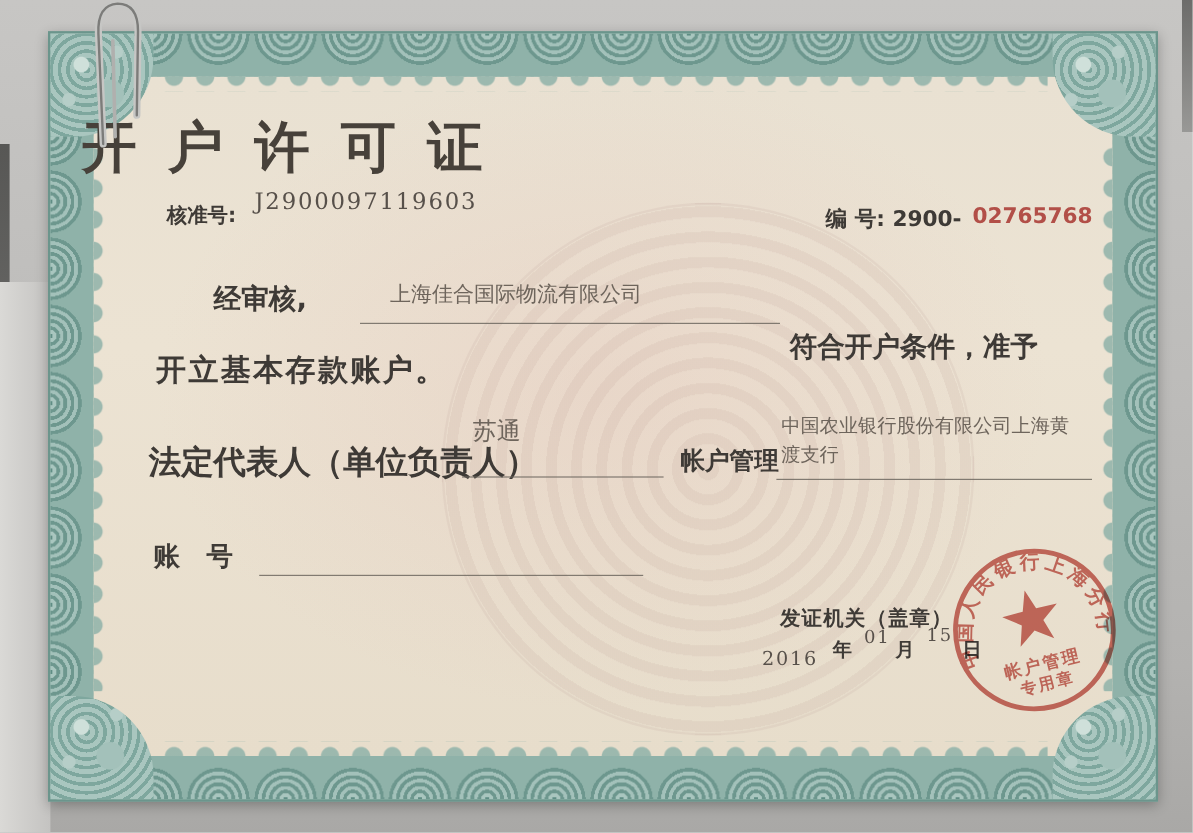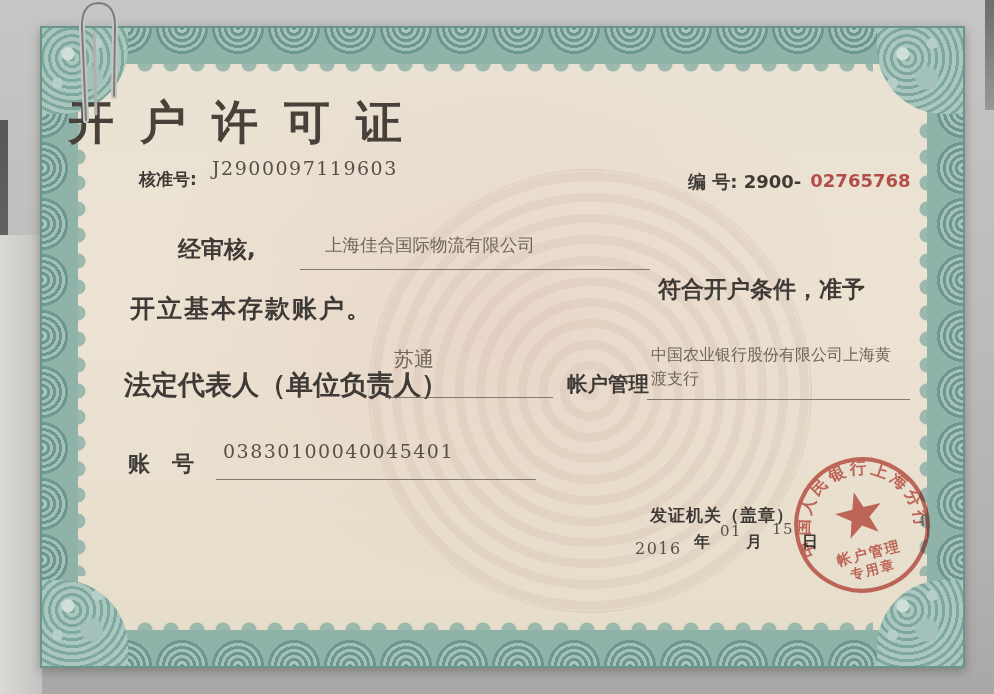--- a/index.html
+++ b/index.html
@@ -150,21 +150,20 @@
     <div class="t lab legal-label">法定代表人（单位负责人）</div>
     <div class="t val legal-value">苏通</div>
     <div class="uline" style="left:343px;top:369px;width:168px;"></div>
 
     <div class="t lab bank-label">帐户管理</div>
     <div class="t val bank-l1">中国农业银行股份有限公司上海黄</div>
     <div class="t val bank-l2">渡支行</div>
     <div class="uline" style="left:605px;top:371px;width:263px;"></div>
 
     <div class="t lab acct-label">账　号</div>
-    <div class="t num acct-value">03830100040045401</div>
     <div class="uline" style="left:174px;top:451px;width:320px;"></div>
 
     <div class="t issuer-label">发证机关（盖章）</div>
     <div class="t num d-y">2016</div>
     <div class="t d-yc">年</div>
     <div class="t num d-m">01</div>
     <div class="t d-mc">月</div>
     <div class="t num d-d">15</div>
     <div class="t d-dc">日</div>
 

